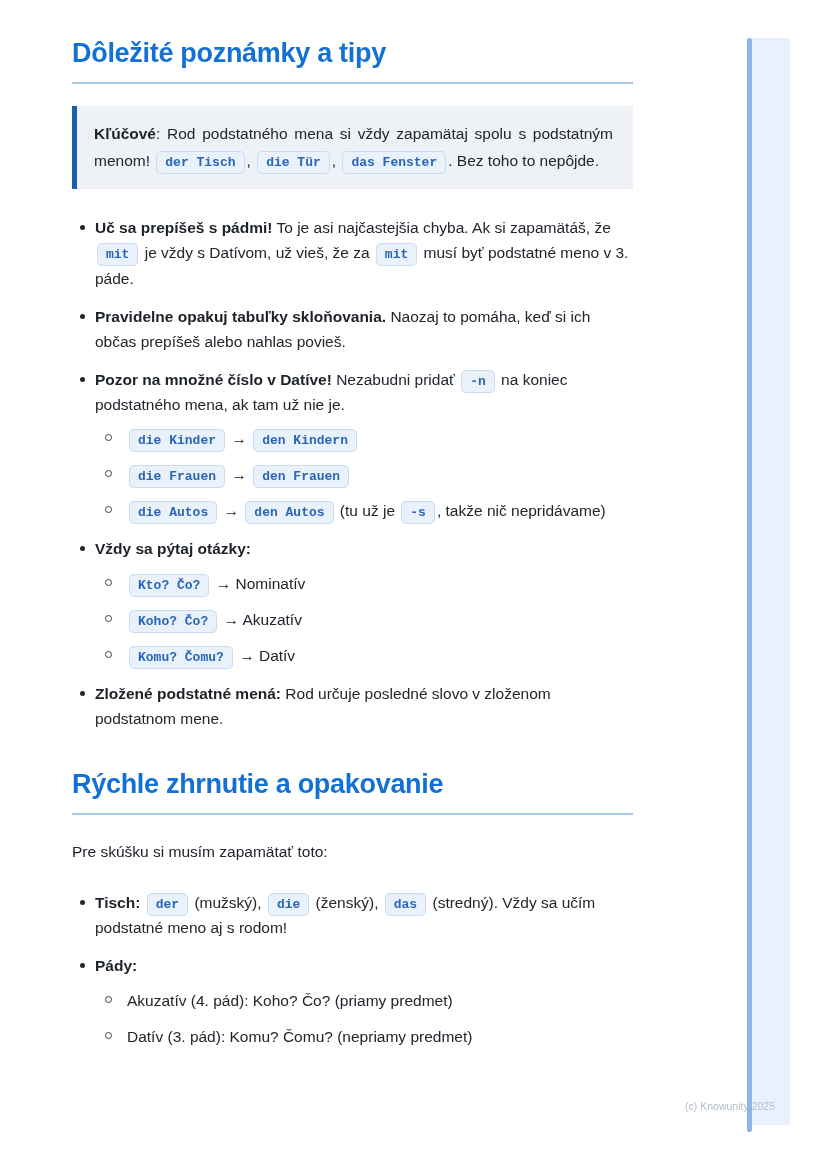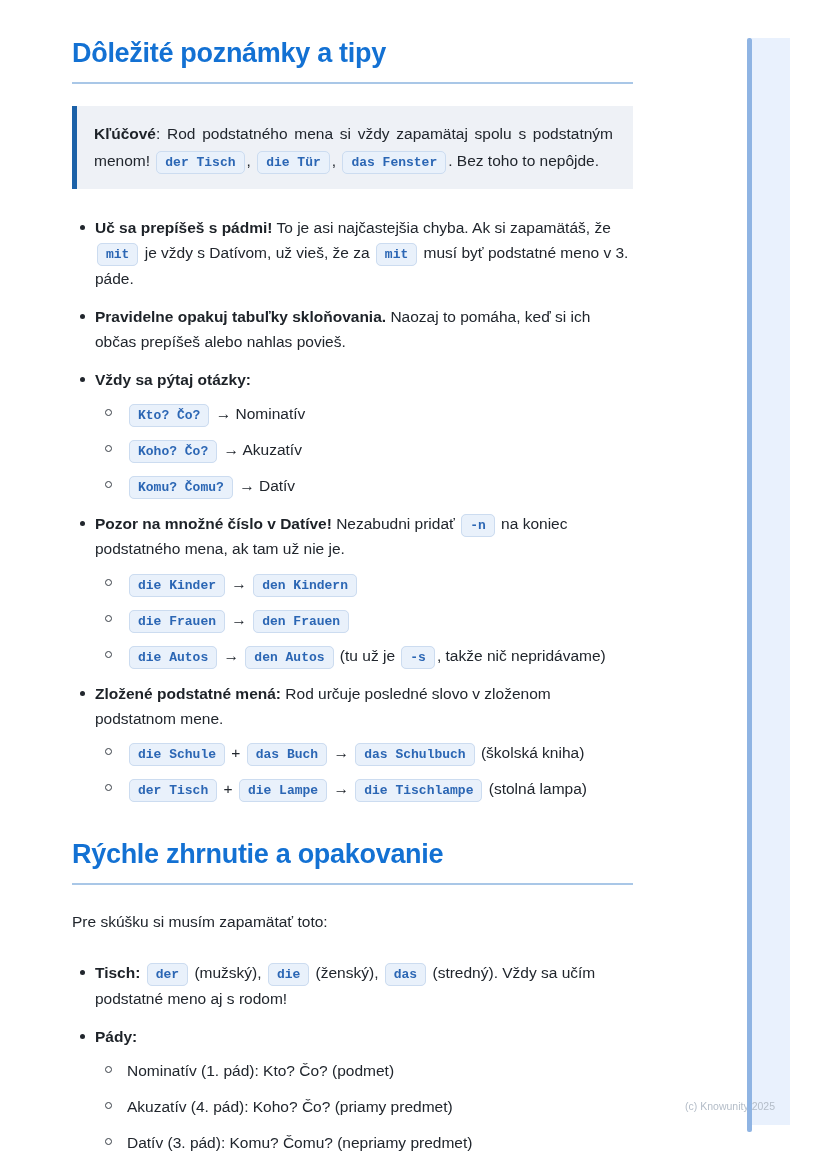--- a/index.html
+++ b/index.html
@@ -142,56 +142,51 @@
     </aside>
 
     <ul class="l1">
       <li>
         <span><strong>Uč sa prepíšeš s pádmi!</strong> To je asi najčastejšia chyba. Ak si zapamätáš, že <code class="badge">mit</code> je vždy s Datívom, už vieš, že za <code class="badge">mit</code> musí byť podstatné meno v 3. páde.</span>
       </li>
       <li>
         <span><strong>Pravidelne opakuj tabuľky skloňovania.</strong> Naozaj to pomáha, keď si ich občas prepíšeš alebo nahlas povieš.</span>
       </li>
       <li>
+        <span><strong>Pozor na množné číslo v Datíve!</strong> Nezabudni pridať <code class="badge">-n</code> na koniec podstatného mena, ak tam už nie je.</span>
+        <ul class="l2">
+          <li><span><code class="badge">die Kinder</code> → <code class="badge">den Kindern</code></span></li>
+          <li><span><code class="badge">die Frauen</code> → <code class="badge">den Frauen</code></span></li>
+          <li><span><code class="badge">die Autos</code> → <code class="badge">den Autos</code> (tu už je <code class="badge">-s</code>, takže nič nepridávame)</span></li>
+        </ul>
+      </li>
+      <li>
         <span><strong>Vždy sa pýtaj otázky:</strong></span>
         <ul class="l2">
           <li><span><code class="badge">Kto? Čo?</code> → Nominatív</span></li>
           <li><span><code class="badge">Koho? Čo?</code> → Akuzatív</span></li>
           <li><span><code class="badge">Komu? Čomu?</code> → Datív</span></li>
         </ul>
       </li>
       <li>
-        <span><strong>Pozor na množné číslo v Datíve!</strong> Nezabudni pridať <code class="badge">-n</code> na koniec podstatného mena, ak tam už nie je.</span>
-        <ul class="l2">
-          <li><span><code class="badge">die Kinder</code> → <code class="badge">den Kindern</code></span></li>
-          <li><span><code class="badge">die Frauen</code> → <code class="badge">den Frauen</code></span></li>
-          <li><span><code class="badge">die Autos</code> → <code class="badge">den Autos</code> (tu už je <code class="badge">-s</code>, takže nič nepridávame)</span></li>
-        </ul>
-      </li>
-      <li>
         <span><strong>Zložené podstatné mená:</strong> Rod určuje posledné slovo v zloženom podstatnom mene.</span>
-        <ul class="l2">
-          <li><span><code class="badge">die Schule</code> + <code class="badge">das Buch</code> → <code class="badge">das Schulbuch</code> (školská kniha)</span></li>
-          <li><span><code class="badge">der Tisch</code> + <code class="badge">die Lampe</code> → <code class="badge">die Tischlampe</code> (stolná lampa)</span></li>
-        </ul>
       </li>
     </ul>
 
     <h1 class="section-title second">Rýchle zhrnutie a opakovanie</h1>
 
     <p class="intro">Pre skúšku si musím zapamätať toto:</p>
 
     <ul class="l1">
       <li>
         <span><strong>Tisch:</strong> <code class="badge">der</code> (mužský), <code class="badge">die</code> (ženský), <code class="badge">das</code> (stredný). Vždy sa učím podstatné meno aj s rodom!</span>
       </li>
       <li>
         <span><strong>Pády:</strong></span>
         <ul class="l2">
-          <li><span>Nominatív (1. pád): Kto? Čo? (podmet)</span></li>
           <li><span>Akuzatív (4. pád): Koho? Čo? (priamy predmet)</span></li>
           <li><span>Datív (3. pád): Komu? Čomu? (nepriamy predmet)</span></li>
         </ul>
       </li>
     </ul>
 
   </main>
 
   <div class="footer">(c) Knowunity 2025</div>
 

